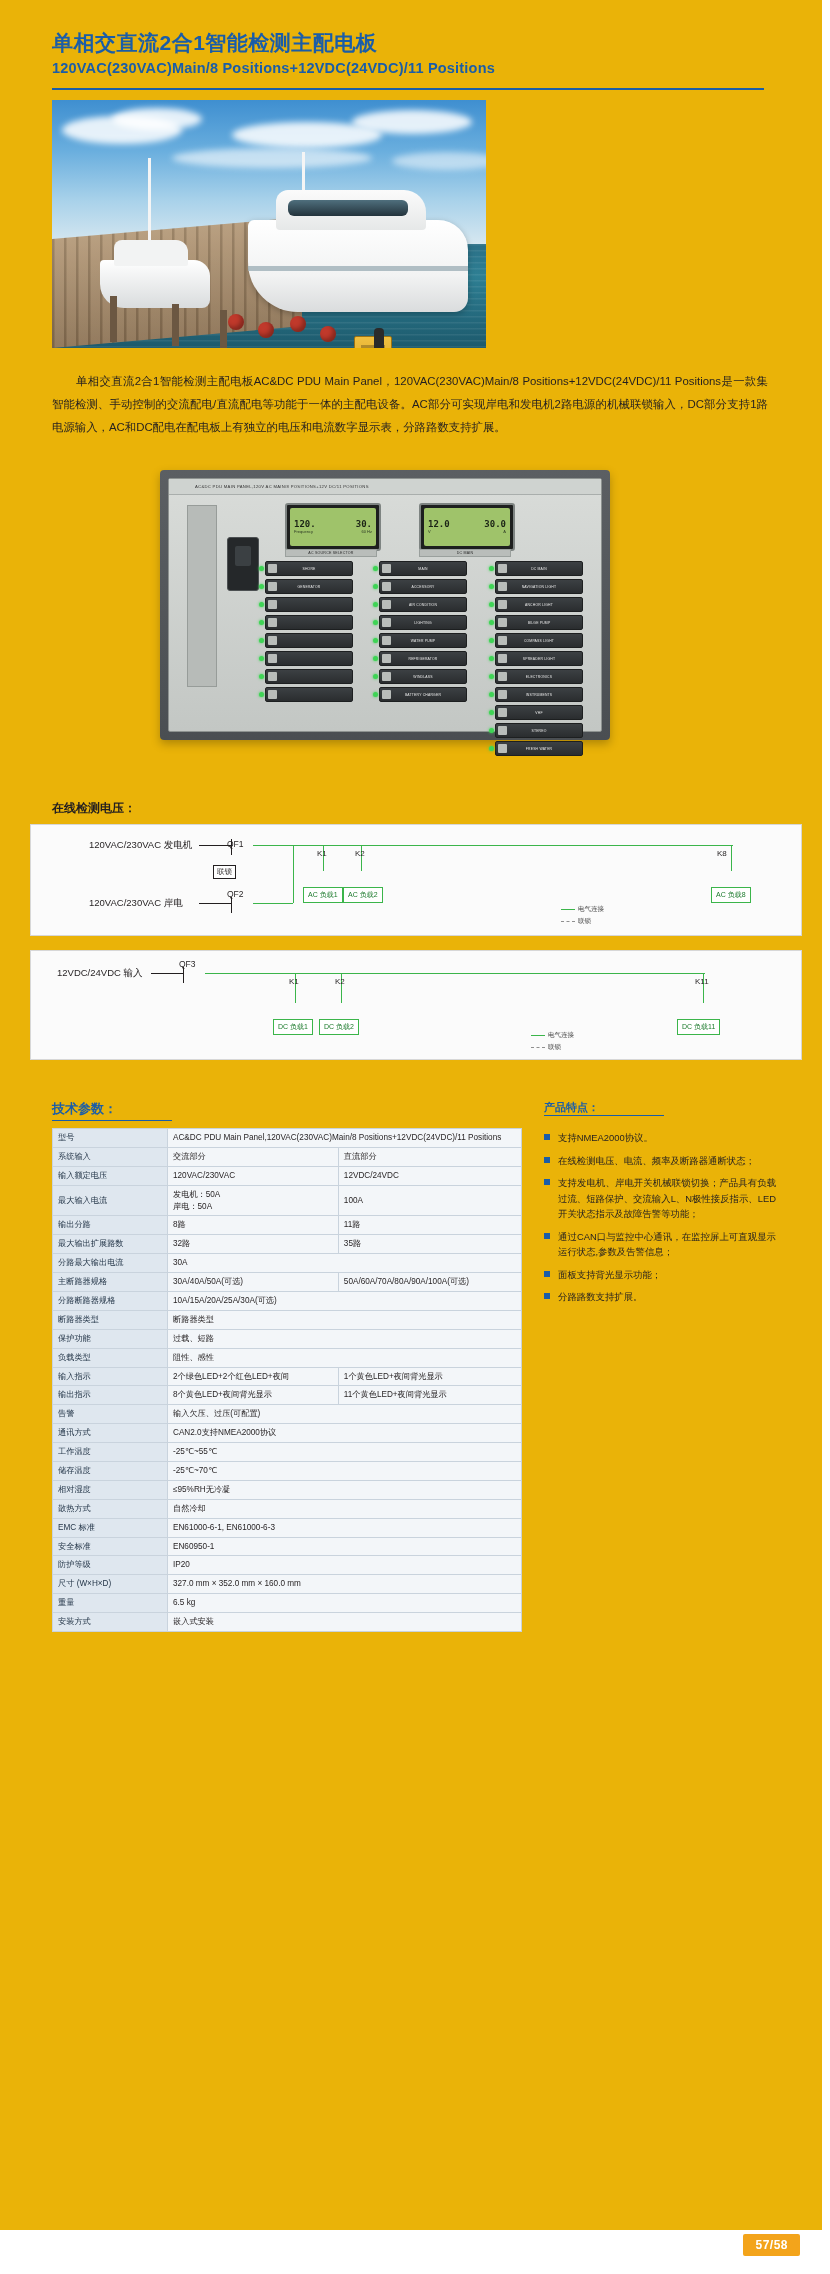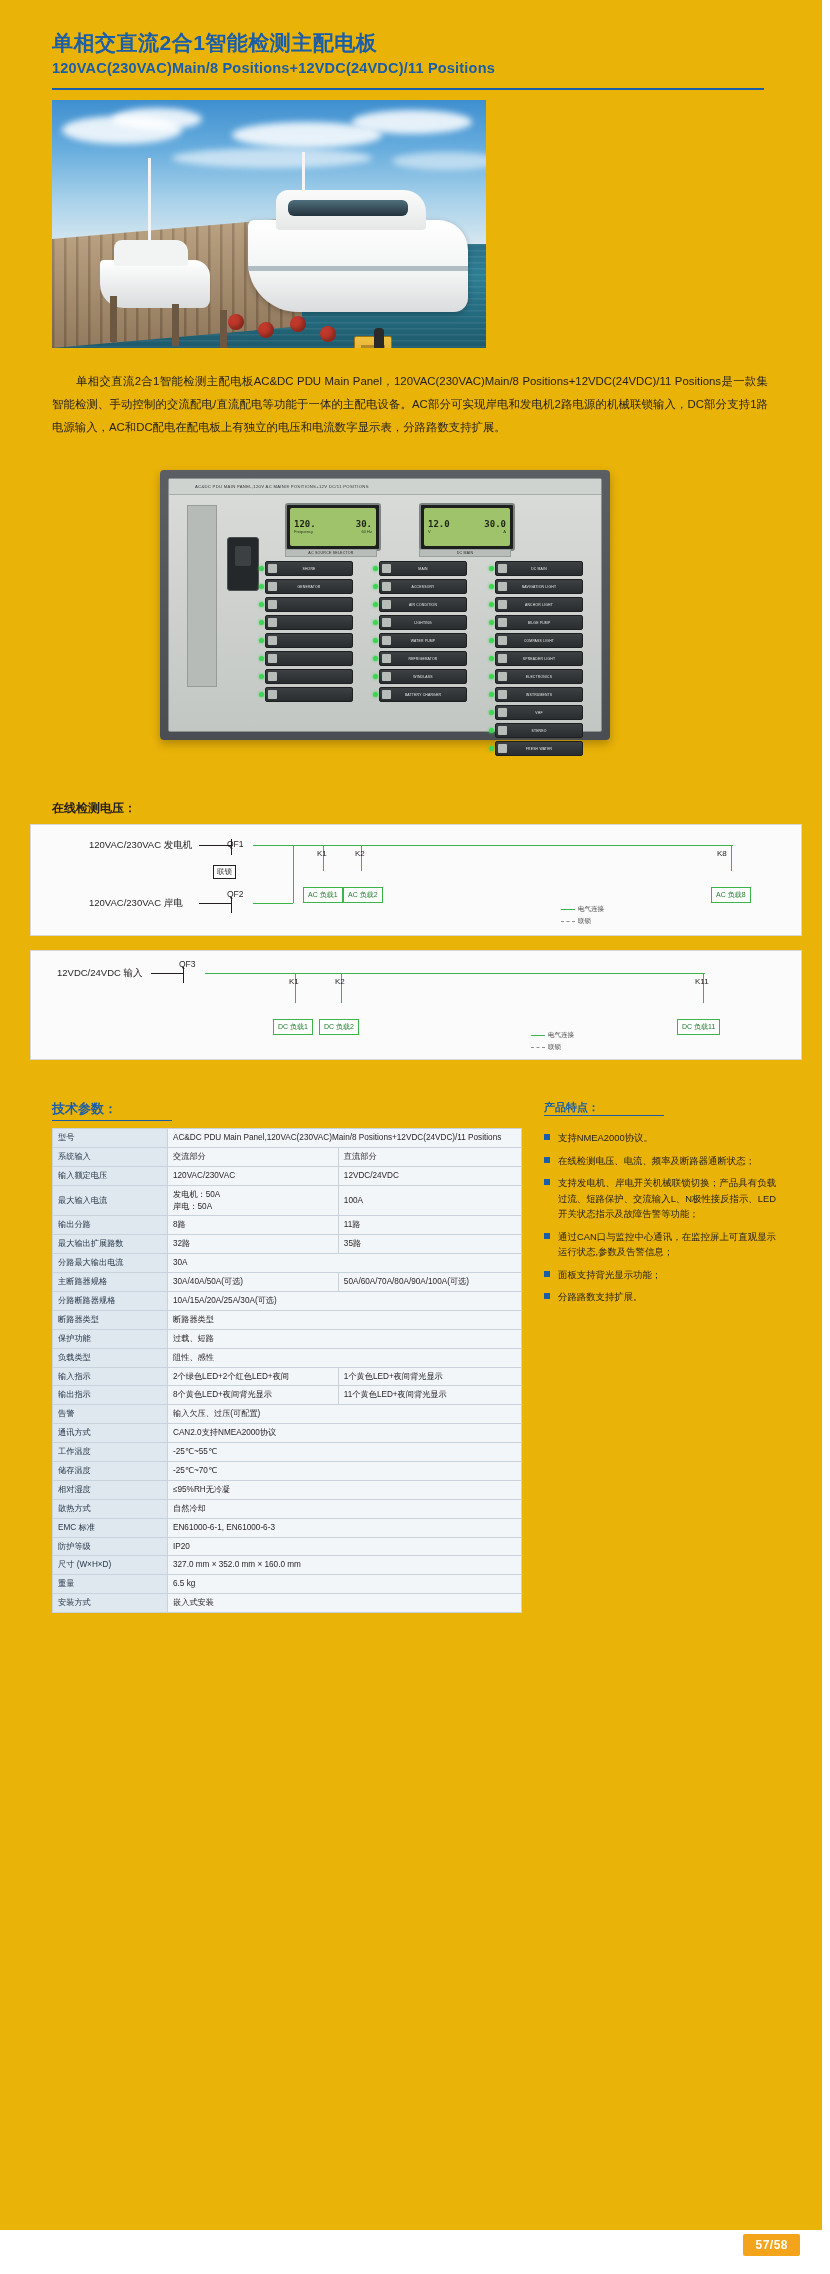--- a/index.html
+++ b/index.html
@@ -604,20 +604,24 @@
         </tr>
         <tr>
           <td class="k">散热方式</td>
           <td class="v" colspan="2">自然冷却</td>
         </tr>
         <tr>
           <td class="k">EMC 标准</td>
           <td class="v" colspan="2">EN61000-6-1, EN61000-6-3</td>
         </tr>
         <tr>
+          <td class="k">安全标准</td>
+          <td class="v" colspan="2">EN60950-1</td>
+        </tr>
+        <tr>
           <td class="k">防护等级</td>
           <td class="v" colspan="2">IP20</td>
         </tr>
         <tr>
           <td class="k">尺寸 (W×H×D)</td>
           <td class="v" colspan="2">327.0 mm × 352.0 mm × 160.0 mm</td>
         </tr>
         <tr>
           <td class="k">重量</td>
           <td class="v" colspan="2">6.5 kg</td>

